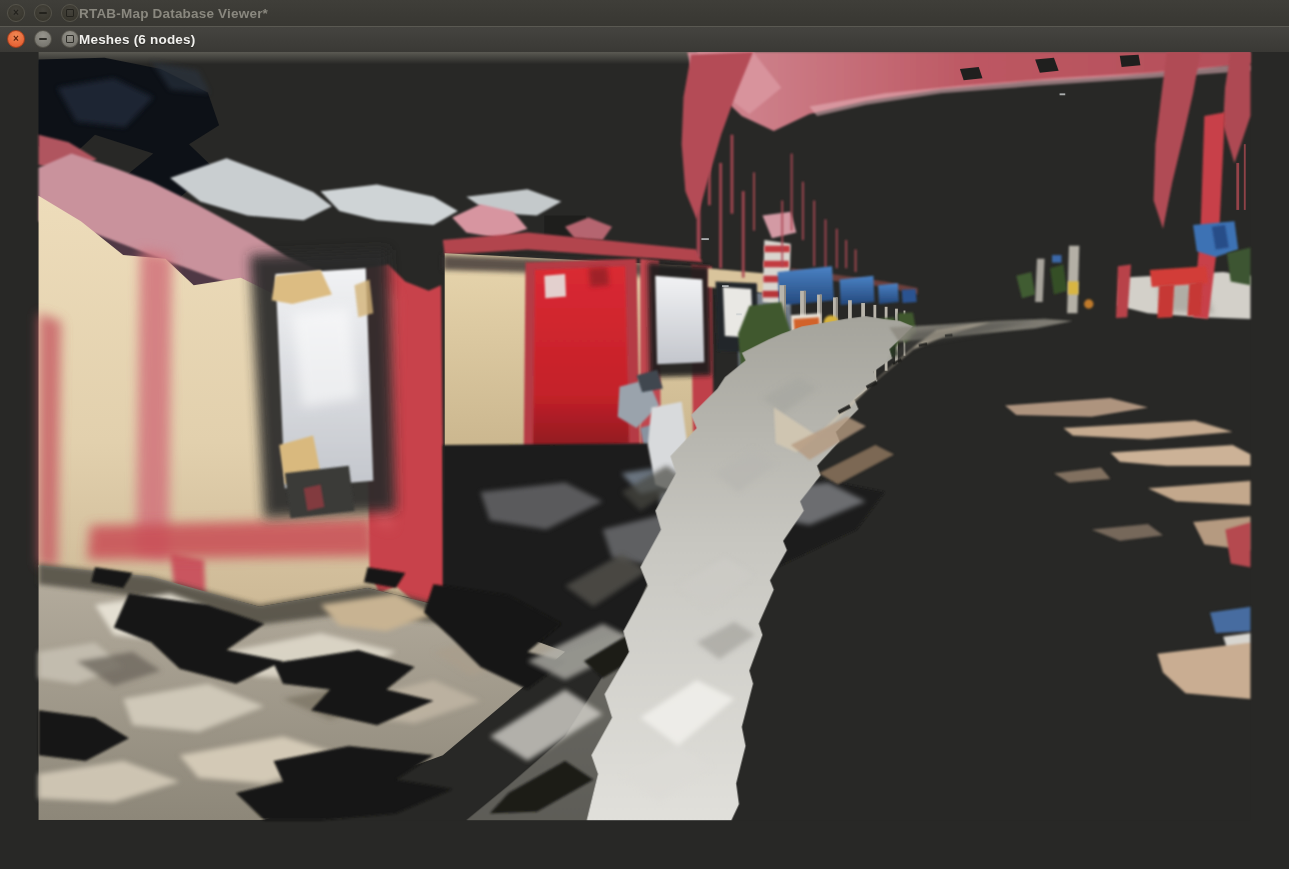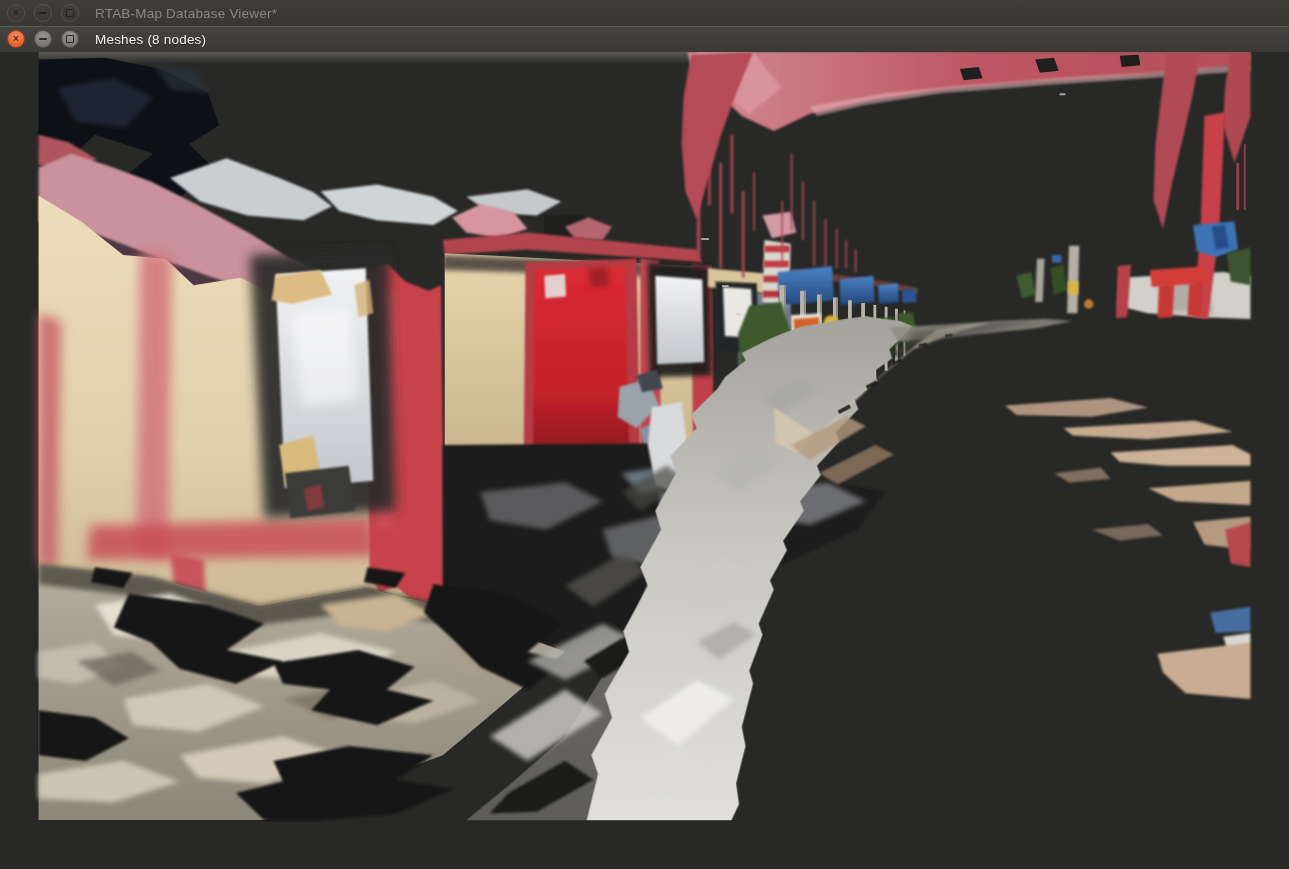--- a/index.html
+++ b/index.html
@@ -15,21 +15,21 @@
   .tb-btn{width:18px;height:18px;border-radius:50%;display:flex;align-items:center;justify-content:center;
           font-size:10px;font-weight:bold;line-height:1;box-sizing:border-box;cursor:default;}
   .back .tb-btn{background:radial-gradient(circle at 50% 35%,#45433c,#343229);
                 border:1px solid #56544b;color:#23221d;}
   .front .tb-btn{background:radial-gradient(circle at 50% 30%,#97958d,#6e6d66);
                  border:1px solid #54524a;color:#2e2d28;}
   .front .tb-btn.close{background:radial-gradient(circle at 50% 30%,#f28a55,#e2552a);
                        border:1px solid #a33f1d;color:#591f0b;}
   .tb-btn .sq{width:6px;height:6px;border:1.5px solid currentColor;border-radius:1px;display:block;}
   .tb-btn .bar{width:8px;height:2px;background:currentColor;display:block;border-radius:1px;}
-  .tb-title{margin-left:16px;font-size:13.5px;font-weight:normal;letter-spacing:.2px;}
+  .tb-title{font-size:13.5px;font-weight:bold;letter-spacing:.2px;}
   .back .tb-title{color:#8a887f;}
   .front .tb-title{color:#f1f0ed;text-shadow:0 1px 1px rgba(0,0,0,.4);}
 
   
   .viewport{position:absolute;top:52px;left:0;width:1289px;height:817px;background:#282826;}
   .viewport svg{display:block;}
 </style>
 </head>
 <body>
 
@@ -51,21 +51,21 @@
   <div class="titlebar front">
     <div class="tb-buttons">
       <div class="tb-btn close">×</div>
       <div class="tb-btn">
           <span class="bar"></span>
         </div>
       <div class="tb-btn">
           <span class="sq"></span>
         </div>
     </div>
-    <div class="tb-title">Meshes (8 nodes)</div>
+    <div class="tb-title">Meshes (6 nodes)</div>
   </div>
 
   <div class="viewport">
     <svg width="1289" height="817" viewBox="0 52 1289 869" xmlns="http://www.w3.org/2000/svg">
       <defs>
         <linearGradient id="topfade" x1="0" y1="0" x2="0" y2="1">
           <stop offset="0" stop-color="#5b5a53"></stop>
             <stop offset="1" stop-color="#282826"></stop>
         </linearGradient>
         <linearGradient id="wallL" x1="0" y1="0" x2="0" y2="1">

